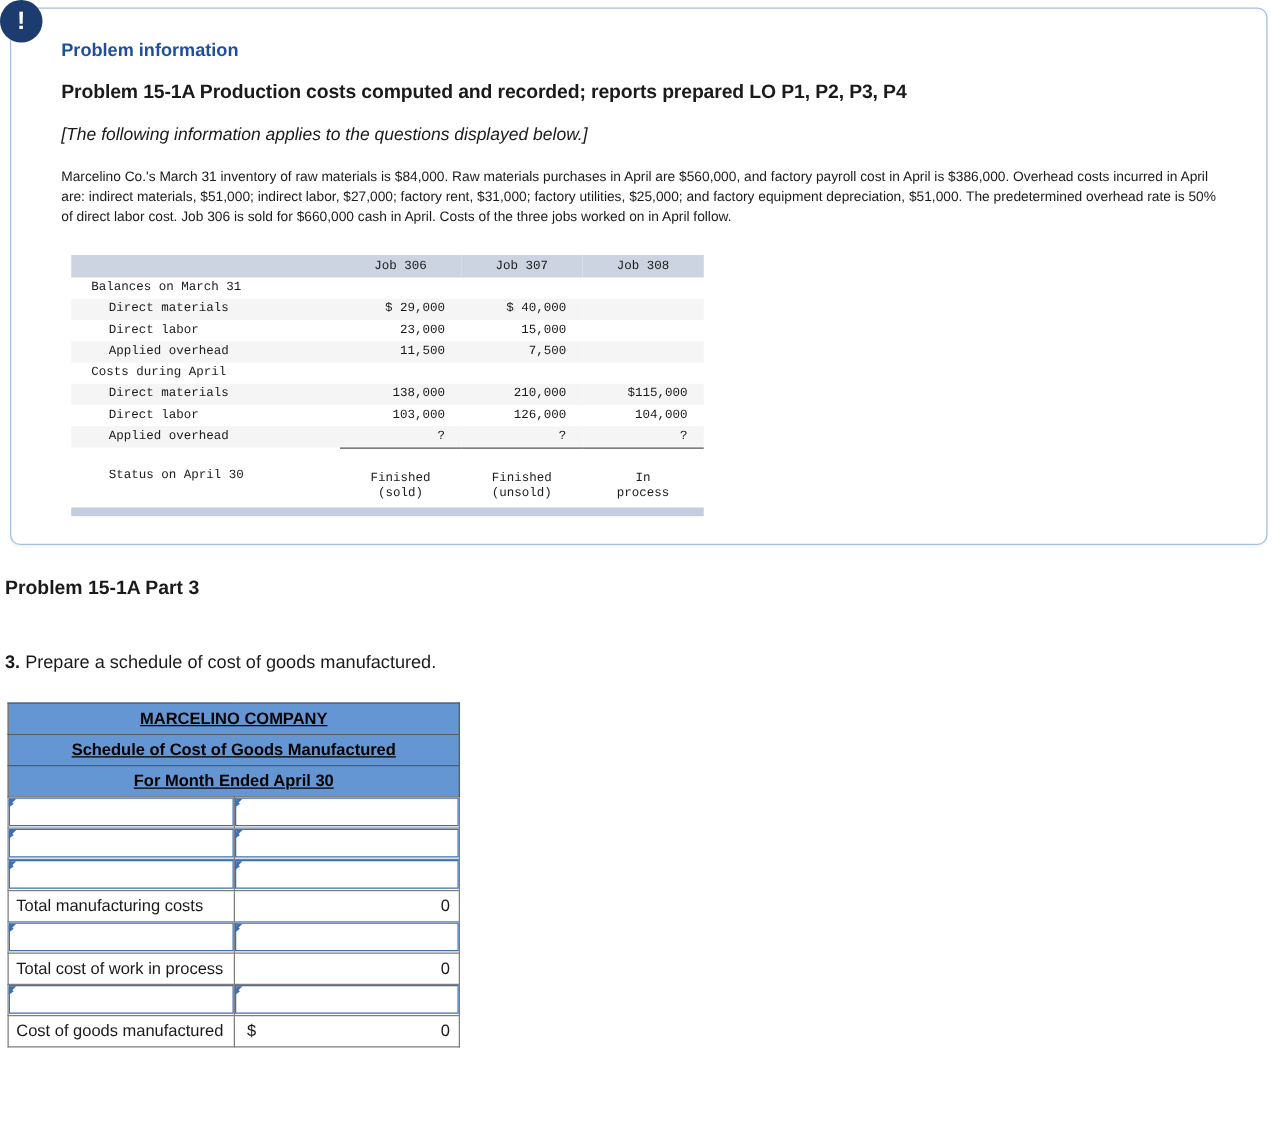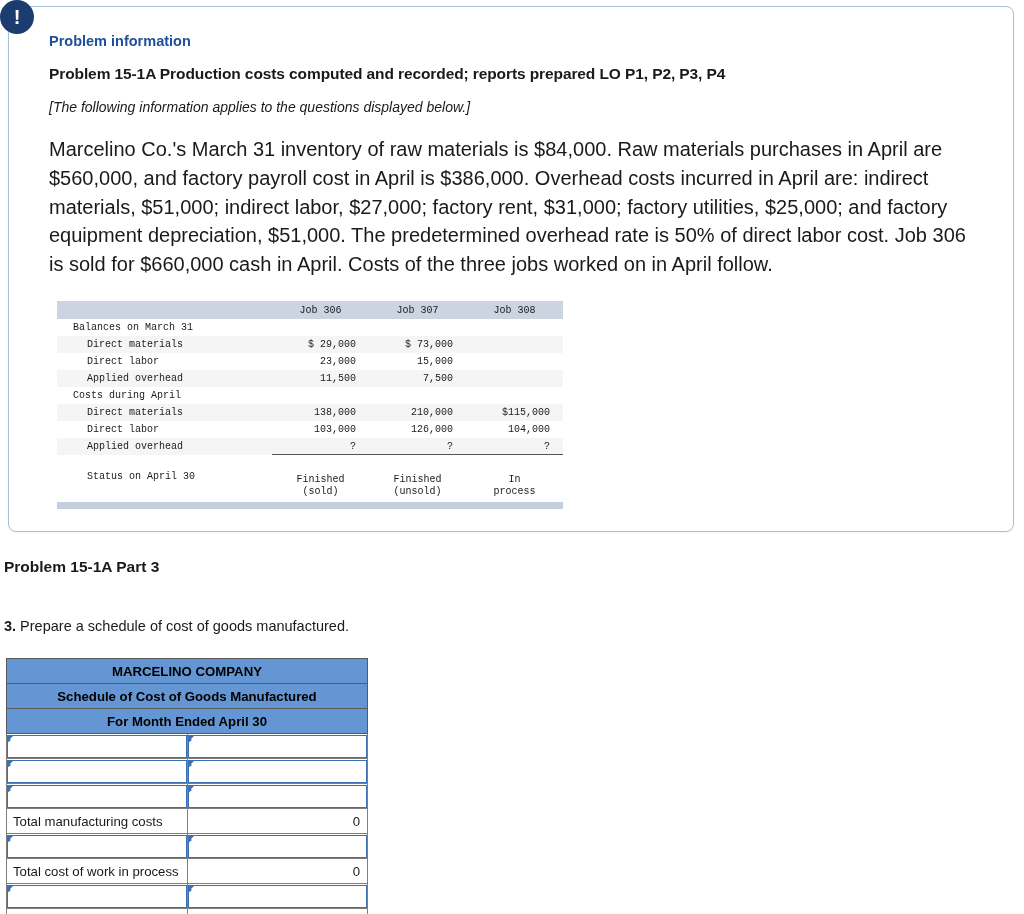--- a/index.html
+++ b/index.html
@@ -53,21 +53,21 @@
     font-size: 15.5px;
     margin: 0 0 16px 0;
     letter-spacing: -0.1px;
   }
   .prob-sub {
     font-style: italic;
     font-size: 14px;
     margin: 0 0 20px 0;
   }
   .prob-body {
-    font-size: 20px;
+    font-size: 11px;
     line-height: 1.44;
     margin: 0 0 22px 0;
     max-width: 930px;
   }
 
   
   #jobs-table {
     border-collapse: collapse;
     font-family: "Liberation Mono", "DejaVu Sans Mono", monospace;
     font-size: 10px;
@@ -134,20 +134,21 @@
     height: 25px;
   }
   #sched .hdr {
     background: #6596d4;
     color: #000000;
     font-weight: bold;
     text-align: center;
     font-size: 13.2px;
     height: 25px;
     border-color: #5a5a5a;
+    text-decoration: underline;
   }
   #sched .lbl-cell { width: 253px; }
   #sched .val-cell { width: 109px; }
   .txtlabel {
     padding: 0 0 0 6px;
     font-size: 13.2px;
     white-space: nowrap;
   }
   .numval {
     text-align: right;
@@ -215,21 +216,21 @@
 
       <tr>
         <td class="lbl">Balances on March 31</td>
         <td class="num"></td>
         <td class="num"></td>
         <td class="num"></td>
       </tr>
       <tr class="shade">
         <td class="lbl ind">Direct materials</td>
         <td class="num">$ 29,000</td>
-        <td class="num">$ 73,000</td>
+        <td class="num">$ 40,000</td>
         <td class="num"></td>
       </tr>
       <tr>
         <td class="lbl ind">Direct labor</td>
         <td class="num">23,000</td>
         <td class="num">15,000</td>
         <td class="num"></td>
       </tr>
       <tr class="shade">
         <td class="lbl ind">Applied overhead</td>

